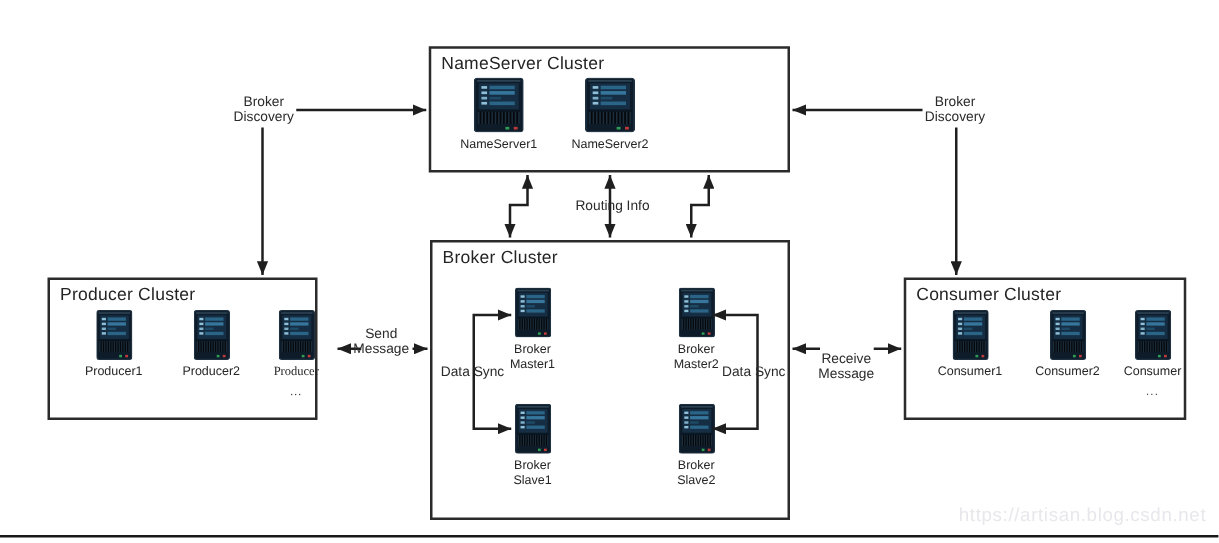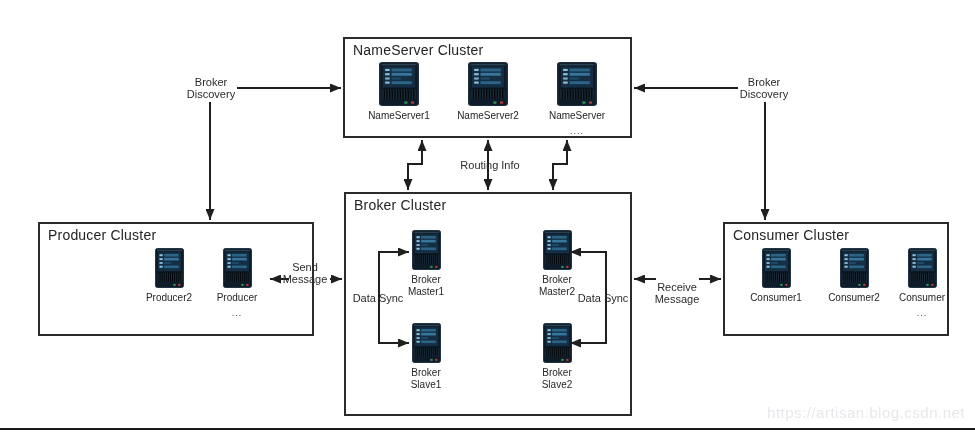--- a/index.html
+++ b/index.html
@@ -88,55 +88,54 @@
   <div class="watermark">https://artisan.blog.csdn.net</div>
 
   <div class="cluster-box" style="left:343px; top:37px; width:289px; height:101px;">
     <div class="cluster-title">NameServer Cluster</div>
   </div>
 
   <div class="cluster-box" style="left:344px; top:192px; width:288px; height:224px;">
     <div class="cluster-title">Broker Cluster</div>
   </div>
 
-  <div class="cluster-box" style="left:38px; top:222px; width:276px; height:114px;padding-left:23px;">
+  <div class="cluster-box" style="left:38px; top:222px; width:216px; height:114px;padding-left:23px;">
     <div class="cluster-title">Producer Cluster</div>
   </div>
 
   <div class="cluster-box" style="left:723px; top:222px; width:226px; height:114px;">
     <div class="cluster-title">Consumer Cluster</div>
   </div>
 
   <div class="node w90" style="left:354px; top:62px;">
     <svg width="40" height="44">
         <use href="#srv" width="100%" height="100%"></use>
       </svg>
     <div class="nlabel">NameServer1</div>
   </div>
   <div class="node w90" style="left:443px; top:62px;">
     <svg width="40" height="44">
         <use href="#srv" width="100%" height="100%"></use>
       </svg>
     <div class="nlabel">NameServer2</div>
   </div>
-  <div class="node w90" style="left:532px; top:62px;">
-    <svg width="40" height="44">
-        <use href="#srv" width="100%" height="100%"></use>
-      </svg>
-    <div class="nlabel">NameServer</div>
-    <div class="ndots">....</div>
-  </div>
-
+
+  <div class="node w80" style="left:51px; top:248px;">
+    <svg width="29" height="40">
+        <use href="#srv" width="100%" height="100%"></use>
+      </svg>
+    <div class="nlabel">Producer1</div>
+  </div>
   <div class="node w80" style="left:129px; top:248px;">
     <svg width="29" height="40">
         <use href="#srv" width="100%" height="100%"></use>
       </svg>
     <div class="nlabel">Producer2</div>
   </div>
-  <div class="node w80" style="left:197px; top:248px;">
+  <div class="node w80" style="left:197px; top:248px;font-family:Liberation Serif, serif;">
     <svg width="29" height="40">
         <use href="#srv" width="100%" height="100%"></use>
       </svg>
     <div class="nlabel">Producer</div>
     <div class="ndots">...</div>
   </div>
 
   <div class="node w80" style="left:736px; top:248px;">
     <svg width="29" height="40">
         <use href="#srv" width="100%" height="100%"></use>

